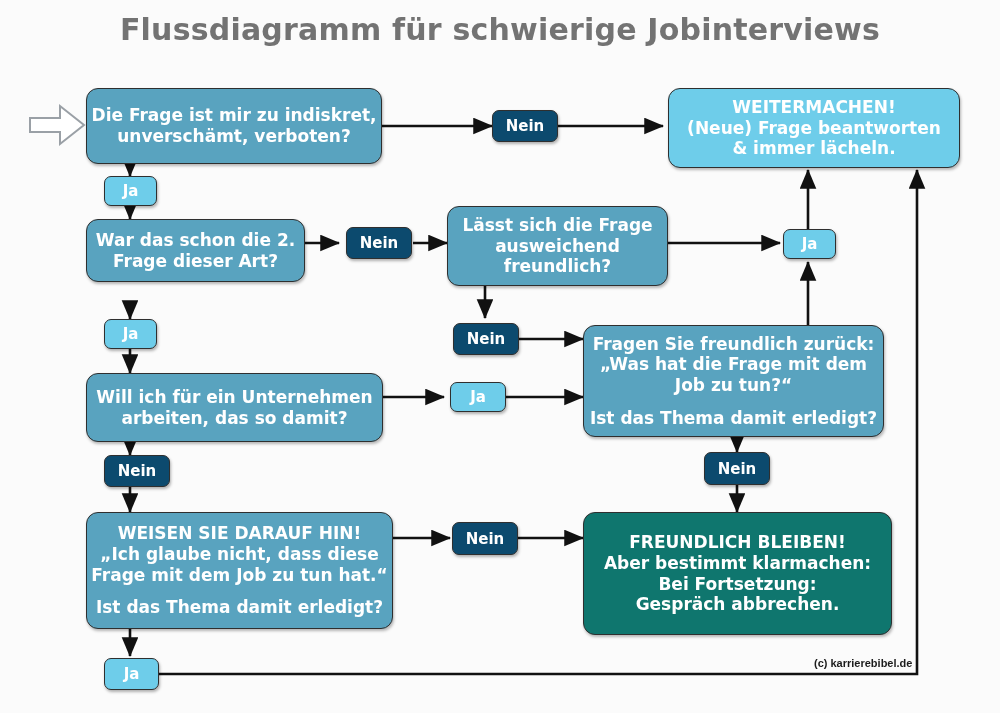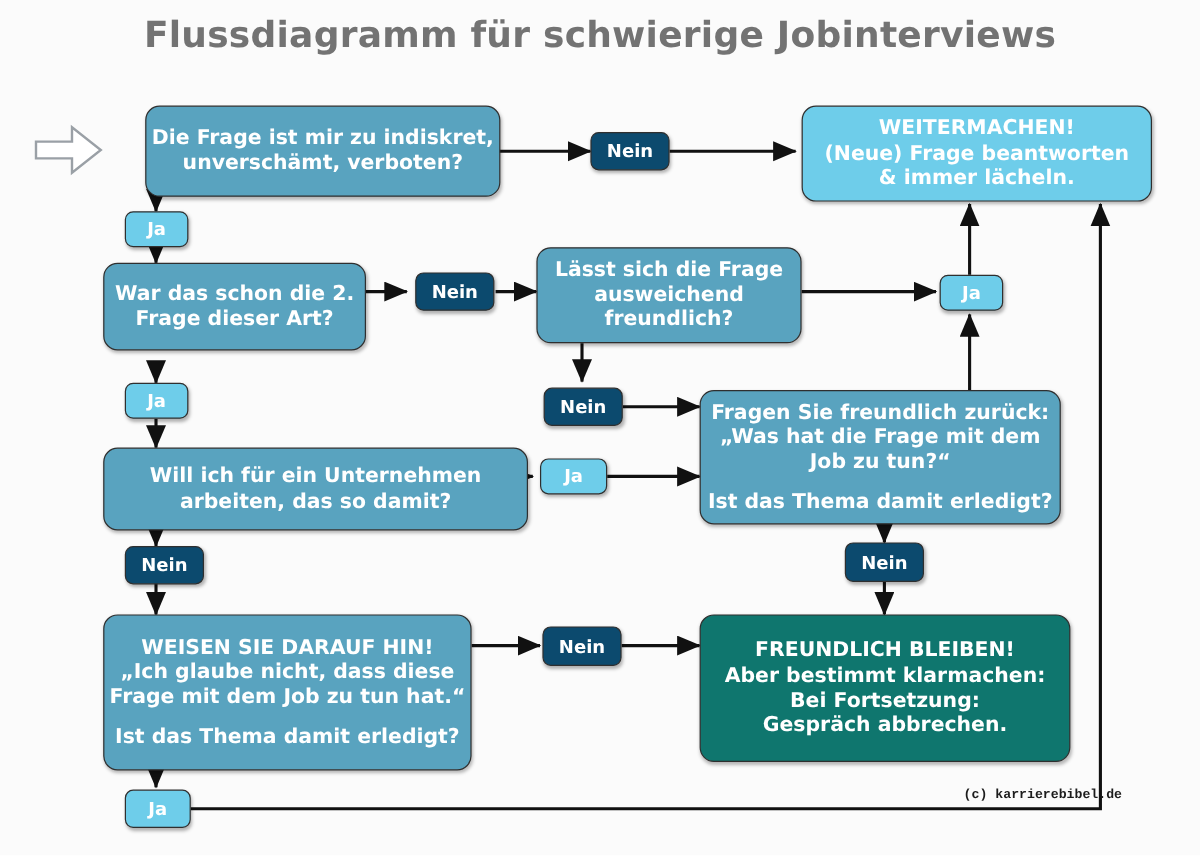--- a/index.html
+++ b/index.html
@@ -82,21 +82,22 @@
   }
   .badge.ja { background: #6ECDEA; }
   .badge.nein { background: #0c4a6e; }
 
   .credit {
     position: absolute;
     font-size: 11px;
     font-weight: bold;
     color: #1c1c1c;
     white-space: nowrap;
-    font-family: Liberation Mono, monospace;
+    font-family: Liberation Sans, sans-serif;
+    margin-left: 11px;
   }
 </style>
 </head>
 <body>
 
 <div id="page">
 
   <svg id="flow-svg" viewBox="0 0 1000 713" xmlns="http://www.w3.org/2000/svg">
     <defs>
       <marker id="arrow" markerWidth="9" markerHeight="9" refX="7.2" refY="3.2" orient="auto" markerUnits="strokeWidth">
@@ -152,56 +153,56 @@
       <path d="M159,674 L917,674 L917,170"></path>
     </g>
   </svg>
 
   <div class="title">Flussdiagramm für schwierige Jobinterviews</div>
 
   <svg style="position:absolute;left:28px;top:102px;width:58px;height:46px;" viewBox="0 0 58 46" xmlns="http://www.w3.org/2000/svg">
     <path d="M2,16 L32,16 L32,4 L56,23 L32,42 L32,30 L2,30 Z" fill="#ffffff" stroke="#9aa0a6" stroke-width="2"></path>
   </svg>
 
-  <div class="node question" style="left:86px;top:88px;width:296px;height:76px;margin-left:35px;">
+  <div class="node question" style="left:86px;top:88px;width:296px;height:76px;">
     <span class="line">Die Frage ist mir zu indiskret,</span>
     <span class="line">unverschämt, verboten?</span>
   </div>
 
   <div class="node result-light" style="left:668px;top:88px;width:292px;height:80px;">
     <span class="line">WEITERMACHEN!</span>
     <span class="line">(Neue) Frage beantworten</span>
     <span class="line">&amp; immer lächeln.</span>
   </div>
 
-  <div class="node question" style="left:86px;top:219px;width:219px;height:73px;">
+  <div class="node question" style="left:86px;top:219px;width:219px;height:63px;">
     <span class="line">War das schon die 2.</span>
     <span class="line">Frage dieser Art?</span>
   </div>
 
   <div class="node question" style="left:447px;top:206px;width:221px;height:80px;text-align:center;">
     <span class="line">Lässt sich die Frage</span>
     <span class="line">ausweichend</span>
     <span class="line">freundlich?</span>
   </div>
 
-  <div class="node question" style="left:86px;top:373px;width:354px;height:69px;text-align:center;">
+  <div class="node question" style="left:86px;top:373px;width:297px;height:69px;text-align:center;">
     <span class="line">Will ich für ein Unternehmen</span>
     <span class="line">arbeiten, das so damit?</span>
   </div>
 
   <div class="node question" style="left:583px;top:325px;width:301px;height:112px;">
     <span class="line">Fragen Sie freundlich zurück:</span>
     <span class="line">„Was hat die Frage mit dem</span>
     <span class="line">Job zu tun?“</span>
     <span class="gap"></span>
     <span class="line">Ist das Thema damit erledigt?</span>
   </div>
 
-  <div class="node question" style="left:86px;top:512px;width:307px;height:130px;">
+  <div class="node question" style="left:86px;top:512px;width:307px;height:117px;">
     <span class="line">WEISEN SIE DARAUF HIN!</span>
     <span class="line">„Ich glaube nicht, dass diese</span>
     <span class="line">Frage mit dem Job zu tun hat.“</span>
     <span class="gap"></span>
     <span class="line">Ist das Thema damit erledigt?</span>
   </div>
 
   <div class="node result-dark" style="left:583px;top:512px;width:309px;height:123px;">
     <span class="line">FREUNDLICH BLEIBEN!</span>
     <span class="line">Aber bestimmt klarmachen:</span>

